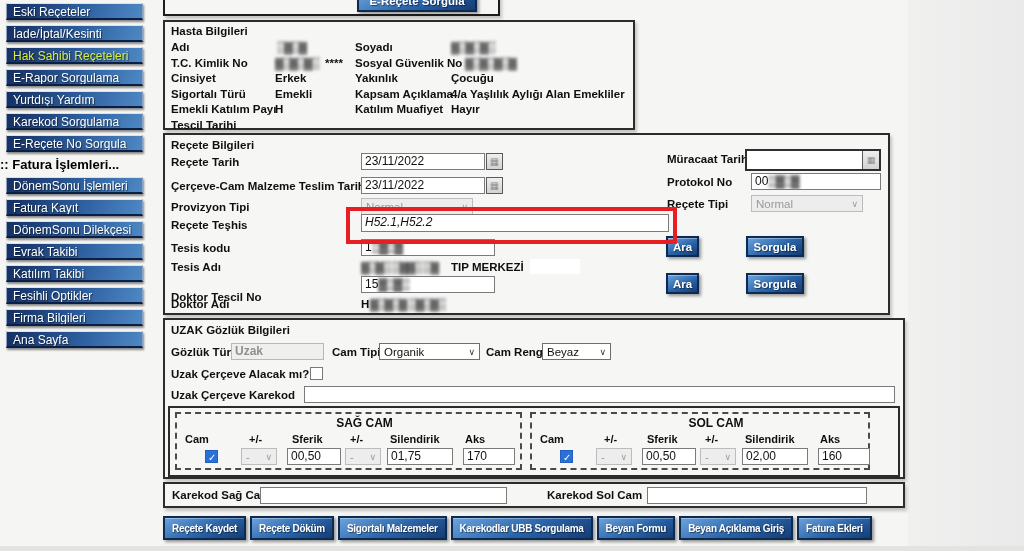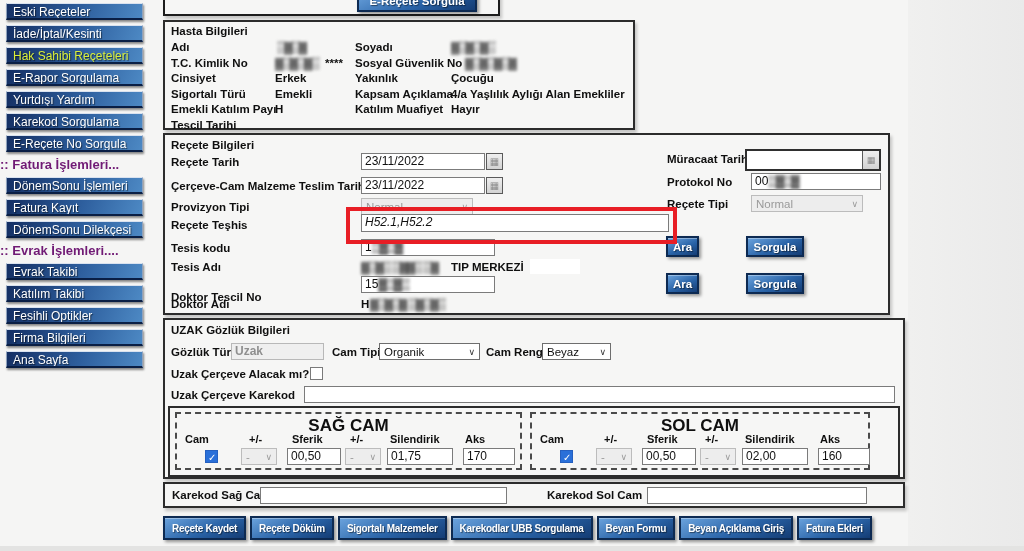--- a/index.html
+++ b/index.html
@@ -12,21 +12,21 @@
 
   
   .sidebar{position:absolute;left:0;top:3px;width:152px;}
   .side-btn{margin:0 0 5px 6px;width:137px;height:17px;box-sizing:border-box;
         background:linear-gradient(110deg,#142f63 0%,#2e5f9e 55%,#4d89c4 100%);
         border:1px solid #8fa2bd;border-top-color:#d9e2ef;border-bottom:2px solid #0a1f45;
         color:#fff;font-size:12px;line-height:14px;padding:1px 0 0 6px;
         box-shadow:1px 2px 2px rgba(0,0,0,.45);cursor:pointer;white-space:nowrap;overflow:hidden;
         text-shadow:1px 1px 1px rgba(0,0,0,.55);}
   .side-btn.active{color:#d9ee3a;}
-  .side-header{font-weight:bold;color:#701a75;font-size:13px;margin:3px 0 5px 0;white-space:nowrap;}
+  .side-header{font-weight:bold;color:#000000;font-size:13px;margin:3px 0 5px 0;white-space:nowrap;}
 
   
   .box{position:absolute;border:2px solid #2c2c2c;background:#f6f6f5;
         box-shadow:2px 3px 3px rgba(0,0,0,.20);box-sizing:border-box;}
   .sec-title{position:absolute;font-weight:bold;font-size:11.5px;color:#0f0f0f;white-space:nowrap;}
   .lbl,.val{position:absolute;font-weight:bold;font-size:11.5px;color:#0f0f0f;white-space:nowrap;}
   .redact{filter:blur(1.4px);opacity:.85;letter-spacing:-1px;}
 
   
   .tinput{position:absolute;background:#fff;border:1px solid #7b7b7b;height:17px;box-sizing:border-box;
@@ -56,21 +56,21 @@
   .bbar{position:absolute;left:163px;top:516px;display:flex;gap:4px;}
   .bbtn{height:24px;display:flex;align-items:center;color:#fff;font-weight:bold;font-size:10px;
         letter-spacing:-0.3px;padding:0 7px;
         background:linear-gradient(155deg,#6ba3dd 0%,#2a64a8 55%,#143c74 100%);
         border:2px solid #0d2a52;box-shadow:2px 2px 3px rgba(0,0,0,.4),inset 0 1px 0 rgba(255,255,255,.35);
         text-shadow:1px 1px 1px rgba(0,0,0,.5);cursor:pointer;box-sizing:border-box;white-space:nowrap;}
 
   
   .red-frame{position:absolute;border:4px solid #e81e25;z-index:5;}
   .dashed-panel{position:absolute;border:2px dashed #4a4a4a;box-sizing:border-box;}
-  .panel-title{position:absolute;top:2px;left:0;width:100%;text-align:center;font-weight:bold;font-size:17px;color:#0f0f0f;}
+  .panel-title{position:absolute;top:2px;left:16px;width:100%;text-align:center;font-weight:bold;font-size:12px;color:#0f0f0f;}
   .ph{position:absolute;top:19px;font-weight:bold;font-size:11px;color:#0f0f0f;white-space:nowrap;}
   .patch{position:absolute;background:#ffffff;}
 </style>
 </head>
 <body>
 
 <div class="page">
   <div class="right-gutter"></div>
   <div class="bottom-strip"></div>
 
@@ -79,21 +79,20 @@
     <div class="side-btn">İade/İptal/Kesinti</div>
     <div class="side-btn active">Hak Sahibi Reçeteleri</div>
     <div class="side-btn">E-Rapor Sorgulama</div>
     <div class="side-btn">Yurtdışı Yardım</div>
     <div class="side-btn">Karekod Sorgulama</div>
     <div class="side-btn">E-Reçete No Sorgula</div>
     <div class="side-header">:: Fatura İşlemleri...</div>
     <div class="side-btn">DönemSonu İşlemleri</div>
     <div class="side-btn">Fatura Kayıt</div>
     <div class="side-btn">DönemSonu Dilekçesi</div>
-    <div class="side-header">:: Evrak İşlemleri....</div>
     <div class="side-btn">Evrak Takibi</div>
     <div class="side-btn">Katılım Takibi</div>
     <div class="side-btn">Fesihli Optikler</div>
     <div class="side-btn">Firma Bilgileri</div>
     <div class="side-btn">Ana Sayfa</div>
   </div>
 
   <div class="box" style="left:163px;top:-6px;width:337px;height:22px;border-color:#1d1d1d;">
     <div class="btn" style="left:192px;top:-6px;width:120px;height:22px;">E-Reçete Sorgula</div>
   </div>

